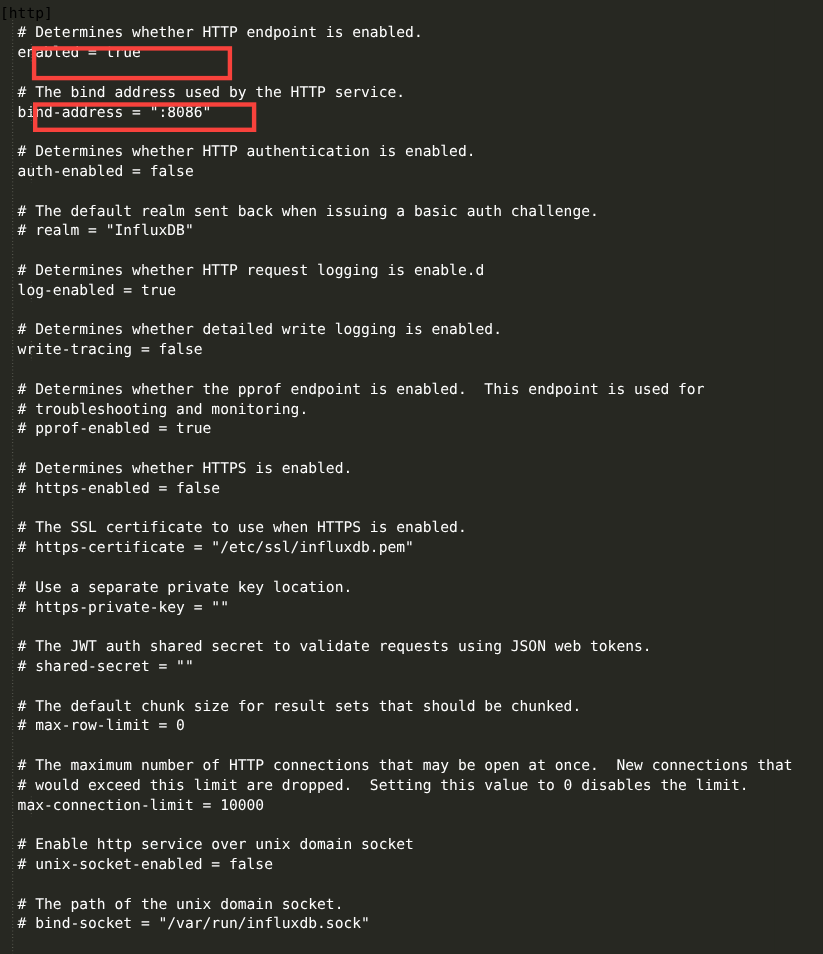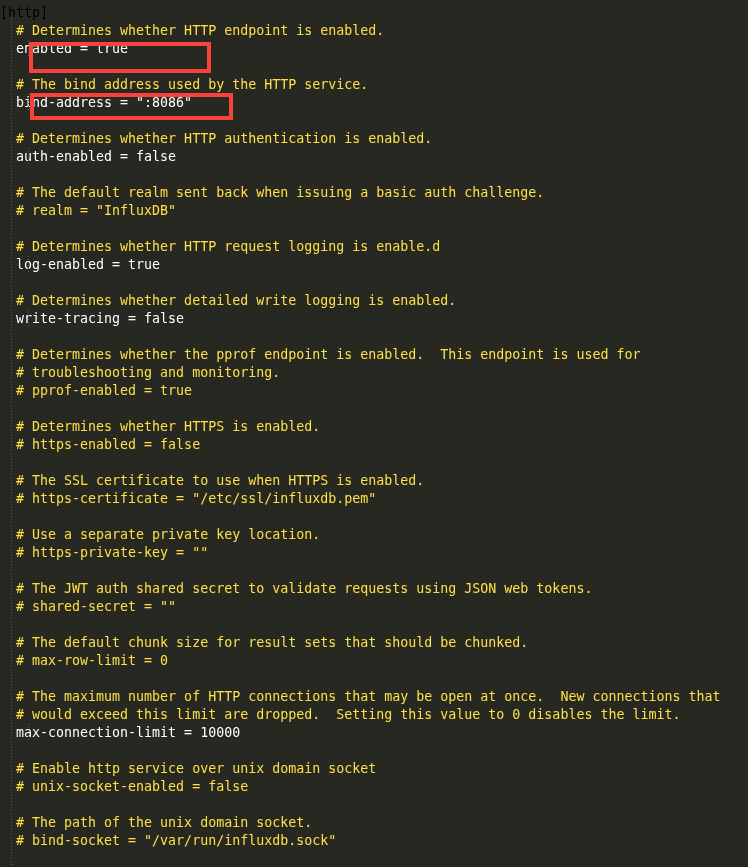--- a/index.html
+++ b/index.html
@@ -66,21 +66,21 @@
     top: 0;
     bottom: 0;
     width: 1px;
     background-image: linear-gradient(
         to bottom,
         #5a5b52 0px, #5a5b52 1px,
         rgba(0,0,0,0) 1px, rgba(0,0,0,0) 3px);
     background-size: 1px 3px;
     background-repeat: repeat-y;
   }
-  .comment { color: #fde047; }
+  .comment { color: #ffffff; }
   .active  { color: #ffffff; }
   .blank   { color: transparent; }
 
   
   .hl-box {
     position: absolute;
     border: 4px solid #f8423c;
     box-sizing: border-box;
     pointer-events: none;
     background: transparent;

